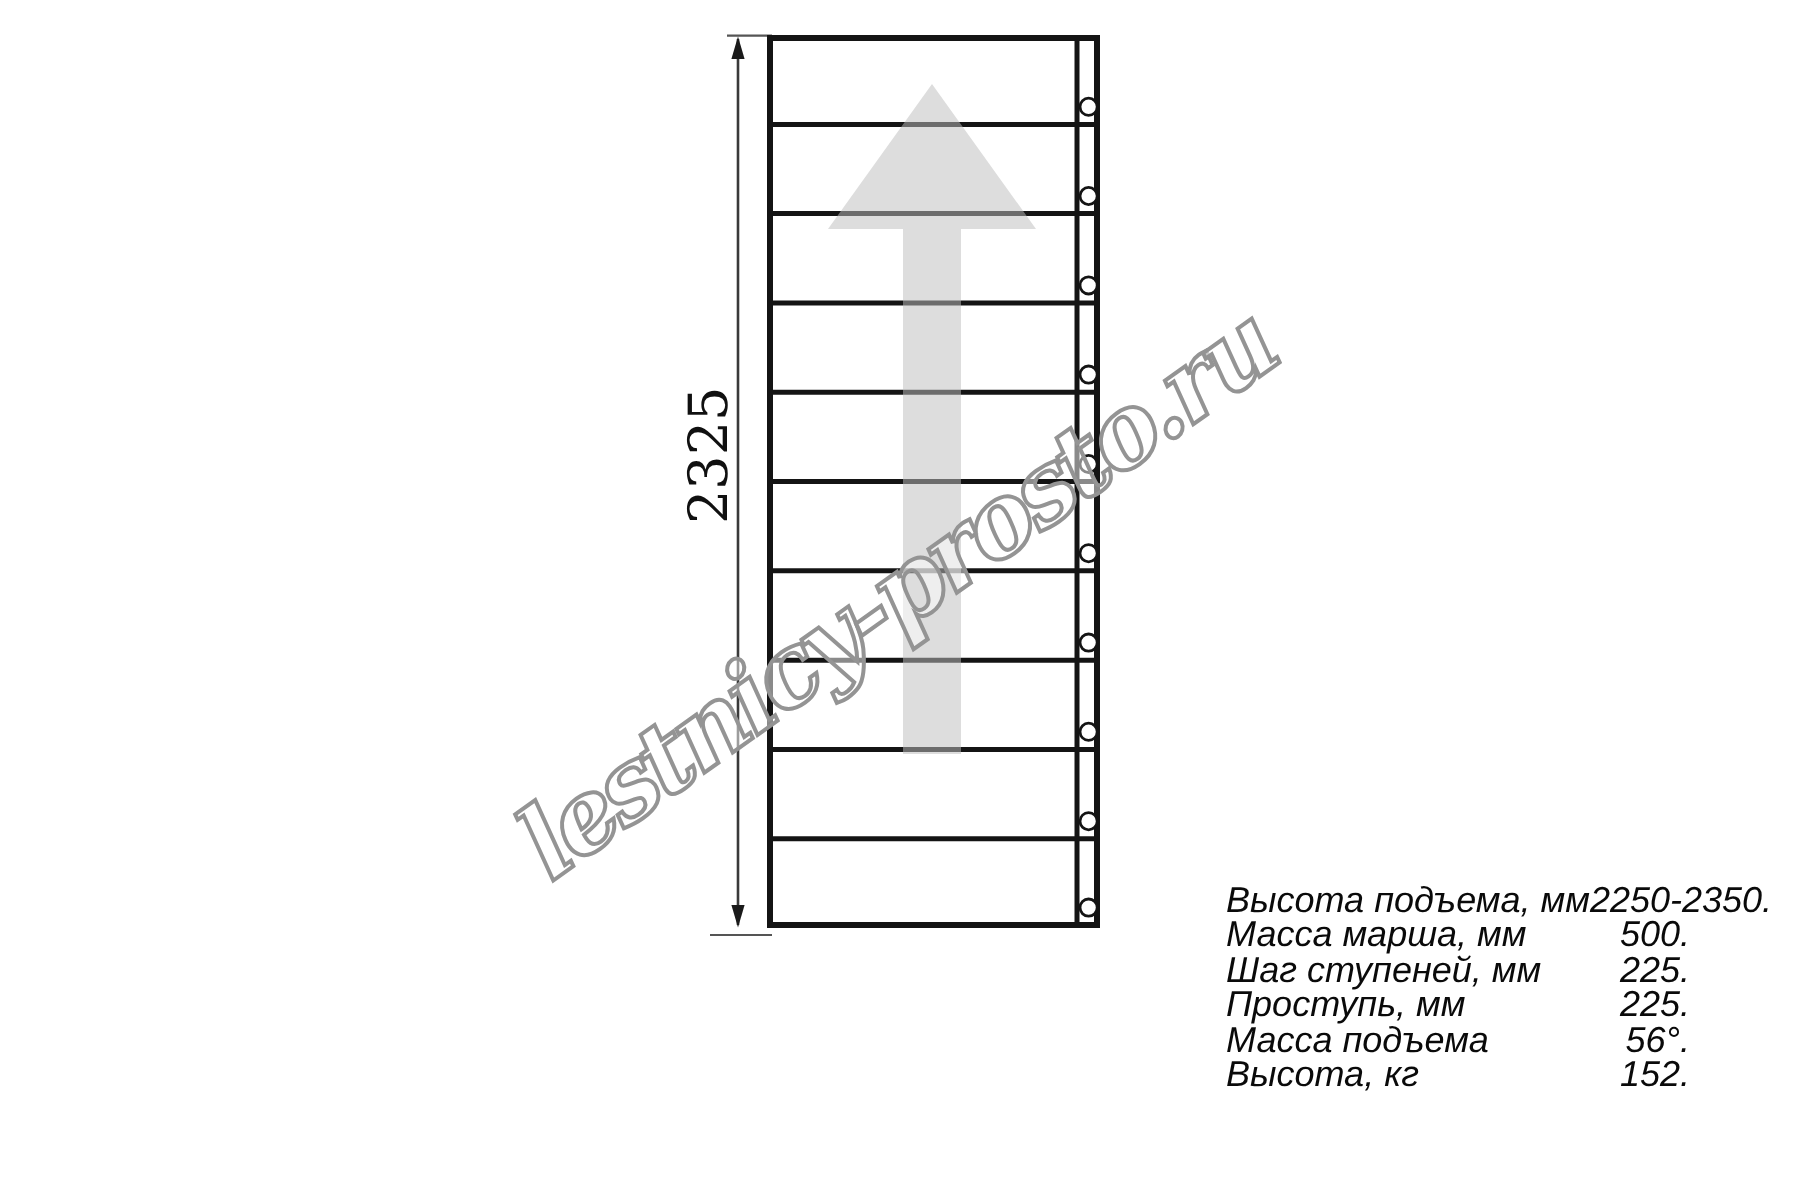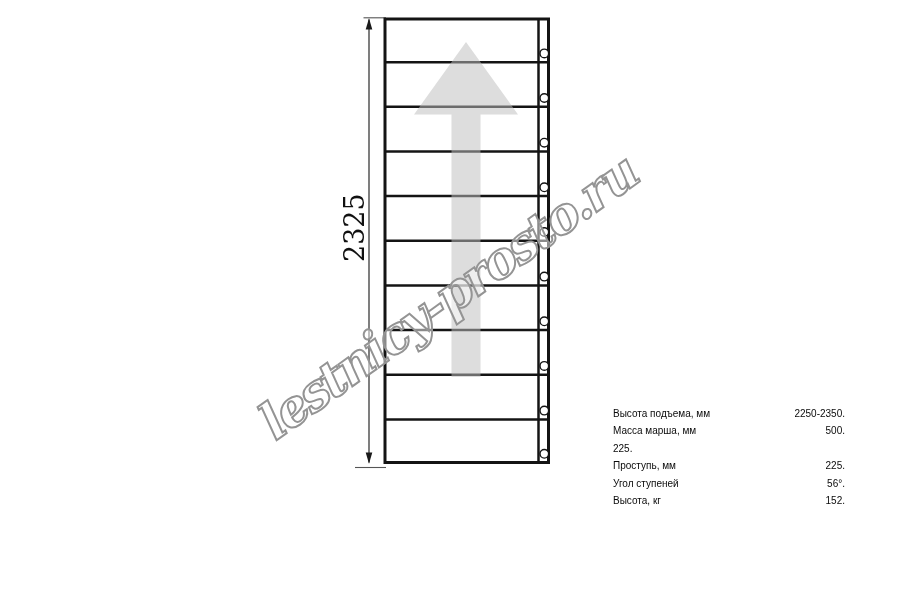--- a/index.html
+++ b/index.html
@@ -18,23 +18,24 @@
     background: #ffffff;
   }
   #drawing-svg {
     position: absolute;
     left: 0;
     top: 0;
   }
   .spec-table {
     position: absolute;
     left: 613px;
-    top: 405px;
+    top: 442px;
     width: 232px;
-    font-size: 10px;
+    font-style: italic;
+    font-size: 18px;
     line-height: 17.4px;
     color: #0a0a0a;
     letter-spacing: 0px;
   }
   .spec-row {
     display: flex;
     justify-content: space-between;
     white-space: nowrap;
   }
   .spec-label { text-align: left; }
@@ -107,28 +108,29 @@
   <div class="spec-table">
     <div class="spec-row">
       <span class="spec-label">Высота подъема, мм</span>
       <span class="spec-value">2250-2350.</span>
     </div>
     <div class="spec-row">
       <span class="spec-label">Масса марша, мм</span>
       <span class="spec-value">500.</span>
     </div>
     <div class="spec-row">
+      <span class="spec-label">Шаг ступеней, мм</span>
       <span class="spec-value">225.</span>
     </div>
     <div class="spec-row">
       <span class="spec-label">Проступь, мм</span>
       <span class="spec-value">225.</span>
     </div>
     <div class="spec-row">
-      <span class="spec-label">Угол ступеней</span>
+      <span class="spec-label">Масса подъема</span>
       <span class="spec-value">56°.</span>
     </div>
     <div class="spec-row">
       <span class="spec-label">Высота, кг</span>
       <span class="spec-value">152.</span>
     </div>
   </div>
 
 </div>
 

